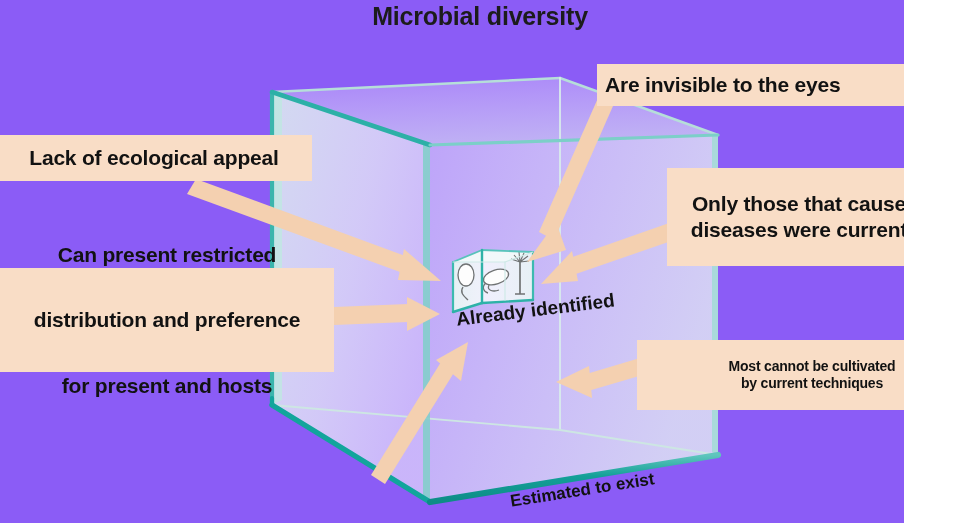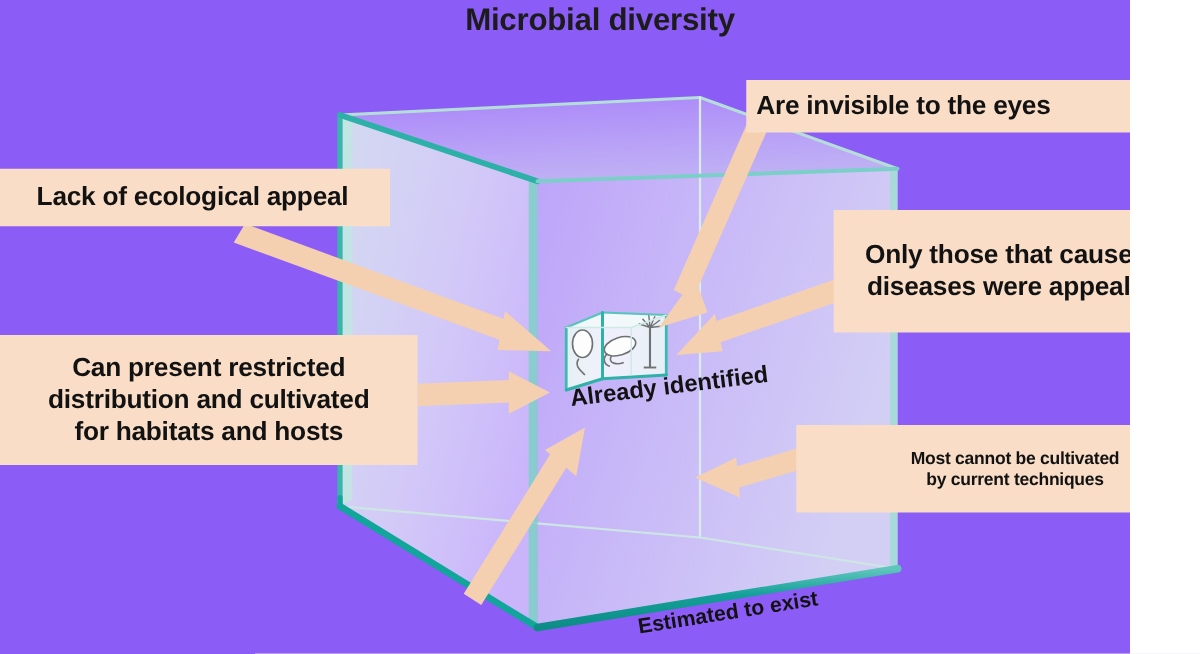--- a/index.html
+++ b/index.html
@@ -52,21 +52,21 @@
   #cal-ecological {
     left: 0px; top: 135px; width: 312px; height: 46px;
     font-size: 21px; text-align: center; padding-right: 4px;
   }
   #cal-diseases {
     left: 667px; top: 168px; width: 264px; height: 98px;
     font-size: 21px; text-align: center; justify-content: center;
   }
   #cal-restricted {
     left: 0px; top: 268px; width: 334px; height: 104px;
-    font-size: 21px; text-align: center;
+    font-size: 21px; text-align: center; gap: 40px;
   }
   #cal-cultivated {
     left: 637px; top: 340px; width: 310px; height: 70px;
     font-size: 14px; text-align: center; padding-left: 40px;
   }
   #cal-modern {
     left: 96px; top: 424px; width: 306px; height: 72px;
     font-size: 21px; text-align: center;
   }
 
@@ -268,27 +268,27 @@
   <div class="callout" id="cal-invisible">
     <div>Are invisible to the eyes</div>
   </div>
 
   <div class="callout" id="cal-ecological">
     <div>Lack of ecological appeal</div>
   </div>
 
   <div class="callout" id="cal-diseases">
     <div>Only those that cause</div>
-    <div>diseases were appeal</div>
+    <div>diseases were current</div>
   </div>
 
   <div class="callout" id="cal-restricted">
     <div>Can present restricted</div>
-    <div>distribution and cultivated</div>
-    <div>for habitats and hosts</div>
+    <div>distribution and preference</div>
+    <div>for present and hosts</div>
   </div>
 
   <div class="callout" id="cal-cultivated">
     <div>Most cannot be cultivated</div>
     <div>by current techniques</div>
   </div>
 
 
   <div class="rot-label" id="lbl-already">Already identified</div>
   <div class="rot-label" id="lbl-estimated">Estimated to exist</div>

